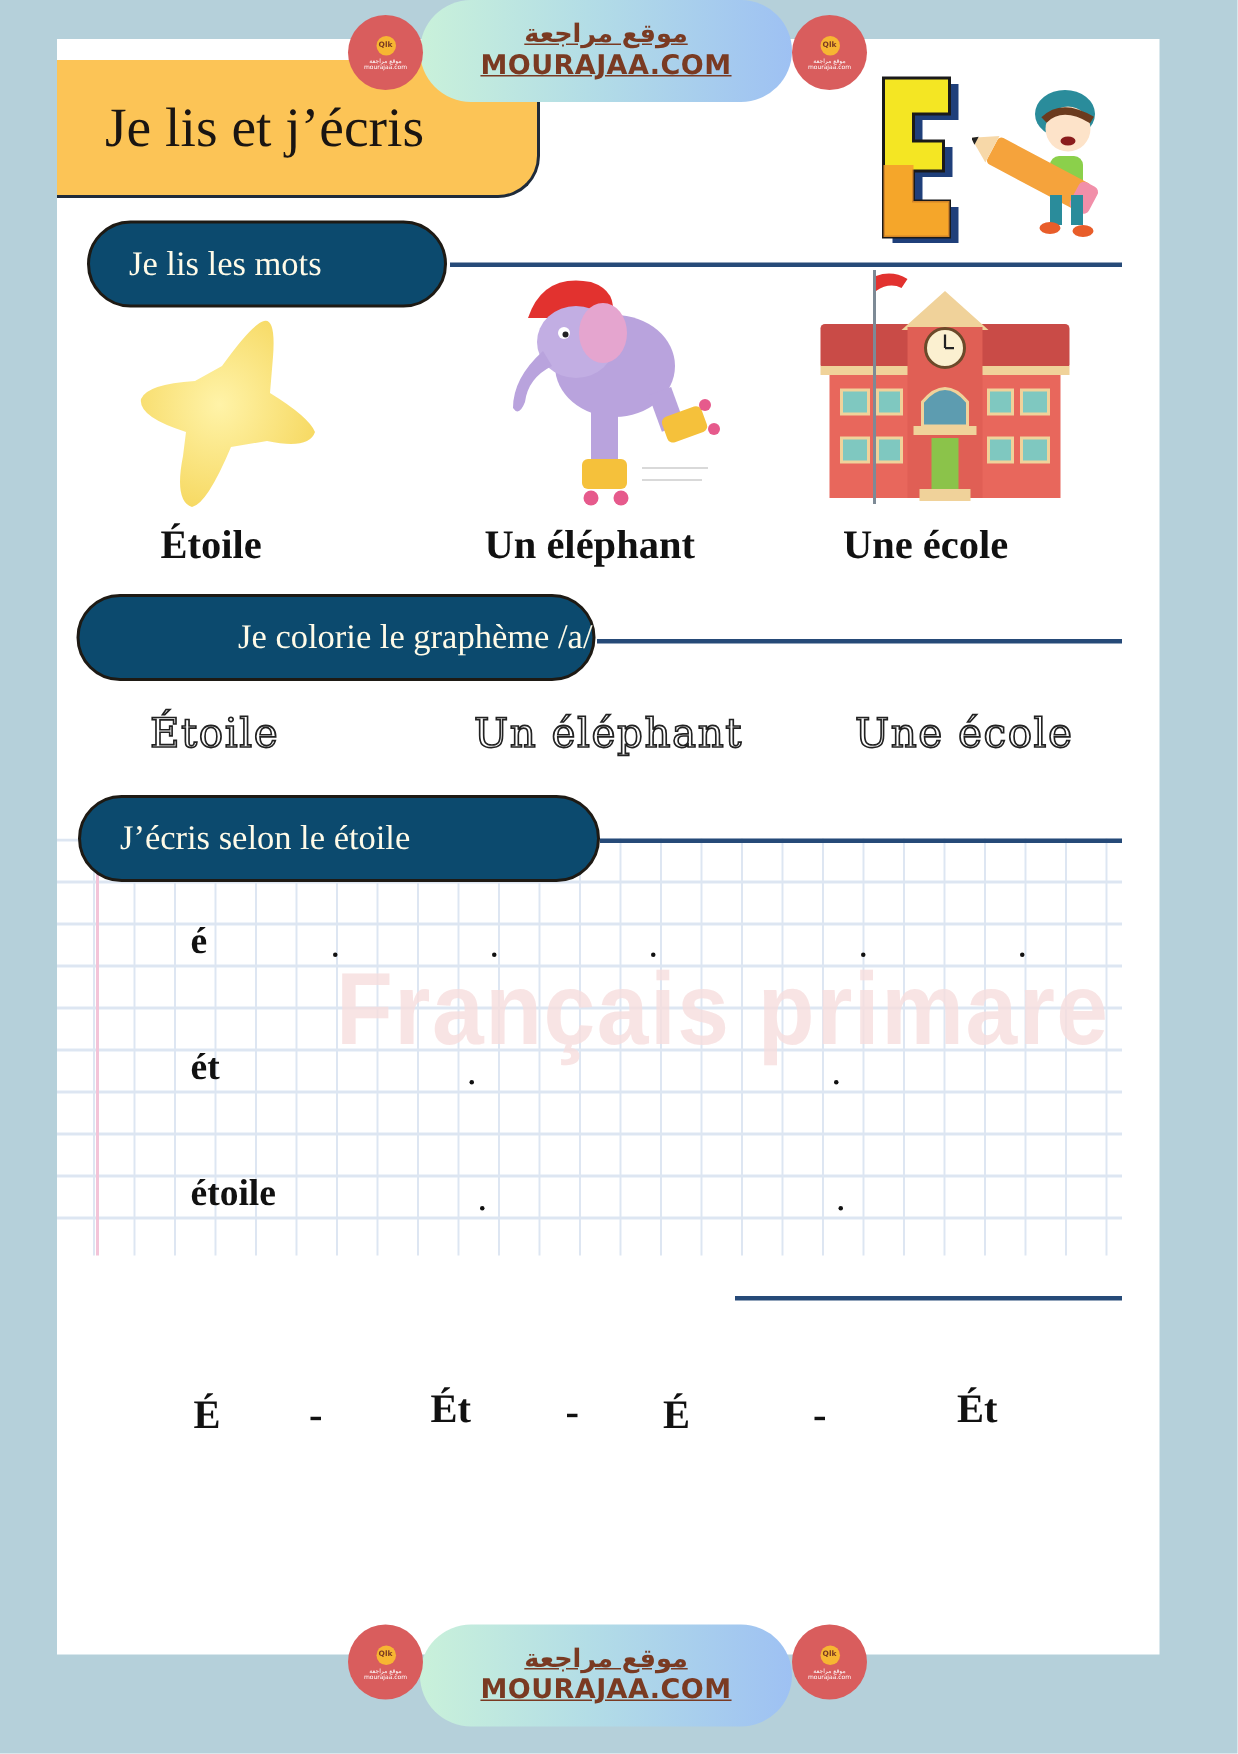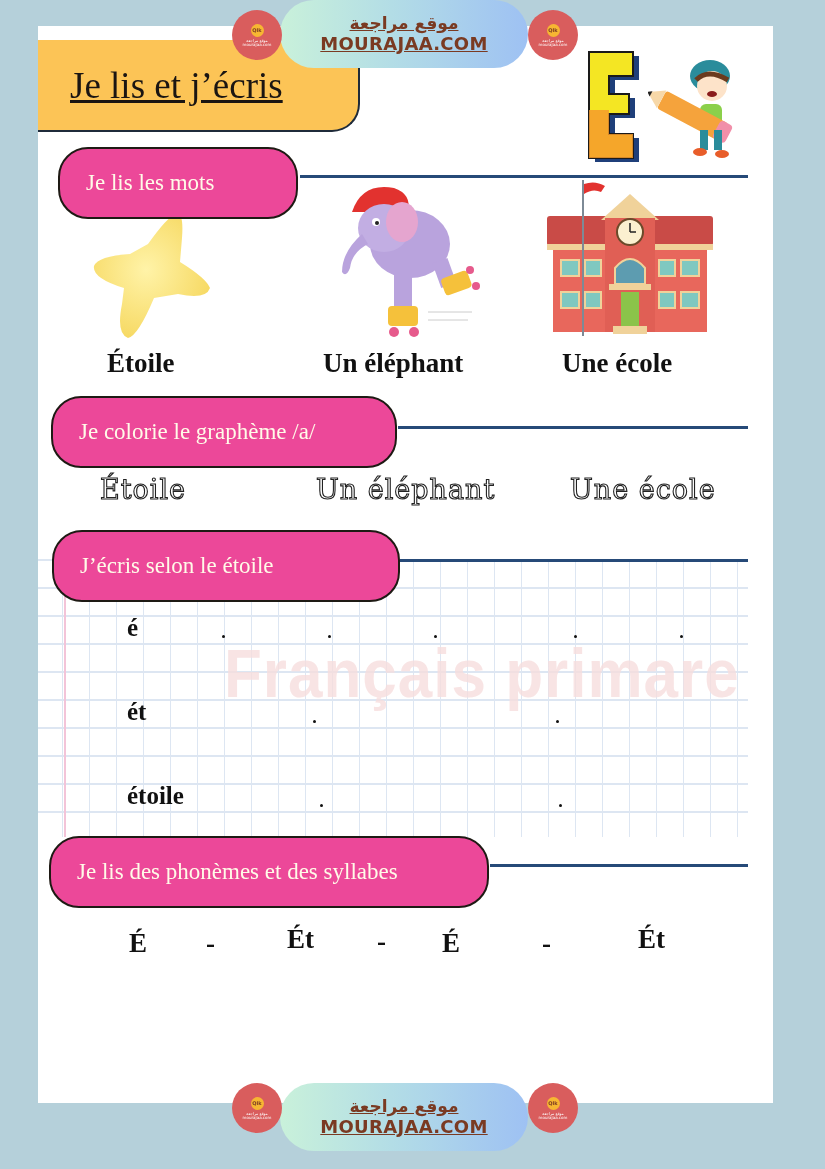--- a/index.html
+++ b/index.html
@@ -58,32 +58,31 @@
     width: 326px; height: 92px;
     background: #fcc456;
     border-radius: 0 0 28px 0;
     border-bottom: 2px solid #1f2b3a;
     border-right: 2px solid #1f2b3a;
   }
   .title-box .title {
     position: absolute; left: 36px; top: 24px;
     font-size: 37px; color: #1a1512; font-weight: normal;
     font-family: "Liberation Serif", serif;
-    text-decoration: underline;
   }
   .big-e {
     position: absolute; left: 549px; top: 24px;
     width: 56px; height: 118px;
   }
   .kid { position: absolute; left: 610px; top: 24px; width: 95px; height: 112px; }
 
   
   .sec-head {
-    position: absolute; height: 72px;
-    background: #ec4899;
+    position: absolute; height: 58px;
+    background: #0c4a6e;
     border: 2px solid #1e1a14;
     border-radius: 30px;
     display: flex; align-items: center;
     padding-left: 26px;
     font-size: 23px; color: #fffbe8;
     font-family: "Liberation Serif", serif;
     z-index: 3;
   }
   .sec-line {
     position: absolute; height: 3px; background: #264a78; z-index: 2;
@@ -241,21 +240,21 @@
     <rect x="116" y="112" width="16" height="16" fill="#7fc8c0" stroke="#f0d29a" stroke-width="2"></rect>
     <rect x="138" y="112" width="18" height="16" fill="#7fc8c0" stroke="#f0d29a" stroke-width="2"></rect>
     <line x1="40" y1="0" x2="40" y2="156" stroke="#7d8a96" stroke-width="2"></line>
     <path d="M41 4 Q52 0 62 6 L58 12 Q50 8 41 14 Z" fill="#e2322f"></path>
   </svg>
 
   <div class="word-big" style="left:69px; top:322px;">Étoile</div>
   <div class="word-big" style="left:285px; top:322px;">Un éléphant</div>
   <div class="word-big" style="left:524px; top:322px;">Une école</div>
 
-  <div class="sec-head" style="left:13px; top:370px; width:346px;">
+  <div class="sec-head" style="left:13px; top:370px; width:346px;justify-content:flex-end;">
     <span>Je colorie le graphème /a/</span>
   </div>
   <div class="sec-line" style="left:360px; top:400px; width:350px;"></div>
 
   <div class="word-outline" style="left:62px; top:448px;">Étoile</div>
   <div class="word-outline" style="left:278px; top:448px;">Un éléphant</div>
   <div class="word-outline" style="left:532px; top:448px;">Une école</div>
 
   <div class="grid"></div>
   <div class="grid-margin"></div>
@@ -274,23 +273,20 @@
   <div class="gdot" style="left:642px; top:609px;"></div>
 
   <div class="model" style="left:89px; top:672px;">ét</div>
   <div class="gdot" style="left:275px; top:694px;"></div>
   <div class="gdot" style="left:518px; top:694px;"></div>
 
   <div class="model" style="left:89px; top:756px;">étoile</div>
   <div class="gdot" style="left:282px; top:778px;"></div>
   <div class="gdot" style="left:521px; top:778px;"></div>
 
-  <div class="sec-head" style="left:11px; top:810px; width:440px;">
-    <span>Je lis des phonèmes et des syllabes</span>
-  </div>
   <div class="sec-line" style="left:452px; top:838px; width:258px;"></div>
 
   <div class="syl" style="left:91px; top:902px;">É</div>
   <div class="syl" style="left:168px; top:902px;">-</div>
   <div class="syl" style="left:249px; top:898px;">Ét</div>
   <div class="syl" style="left:339px; top:900px;">-</div>
   <div class="syl" style="left:404px; top:902px;">É</div>
   <div class="syl" style="left:504px; top:902px;">-</div>
   <div class="syl" style="left:600px; top:898px;">Ét</div>
 </div>

